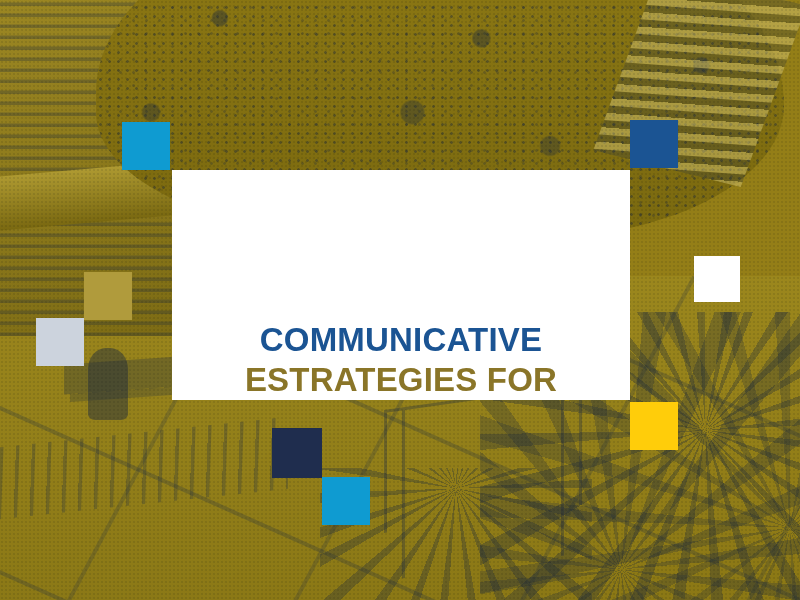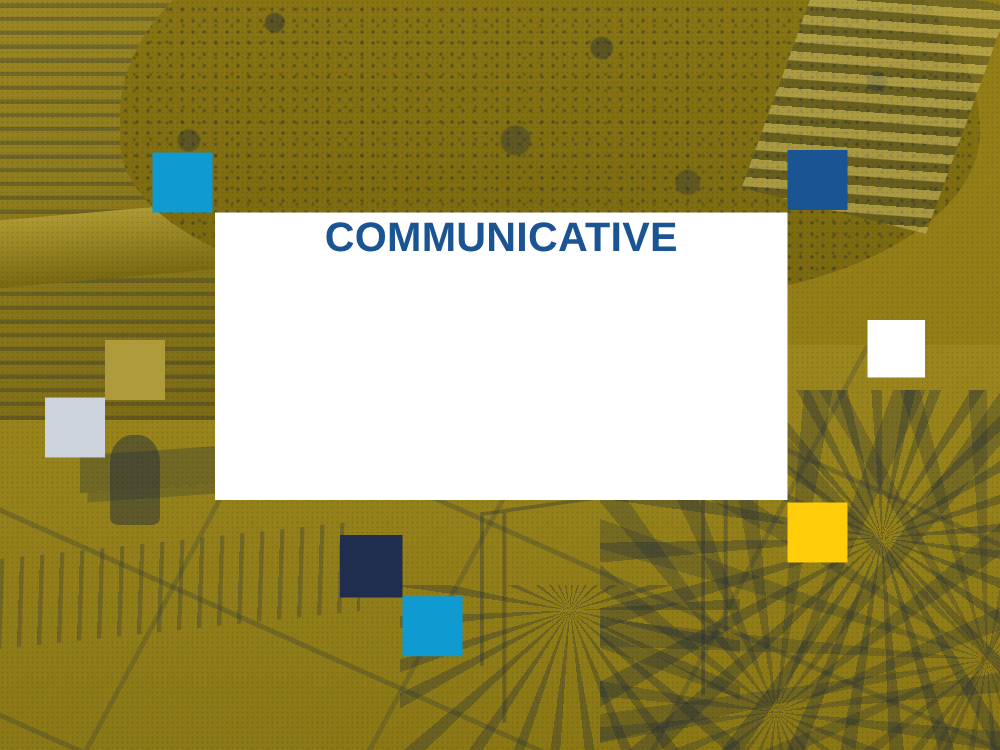--- a/index.html
+++ b/index.html
@@ -243,21 +243,21 @@
 
   
   .title-card {
     position: absolute;
     left: 172px;
     top: 170px;
     width: 458px;
     height: 230px;
     background: #ffffff;
     display: flex;
-    align-items: flex-start;
+    align-items: flex-end;
     justify-content: center;
   }
   .title-block {
     text-align: center;
     padding: 0 22px;
   }
   .title-text {
     margin: 0;
     font-family: "Liberation Sans", sans-serif;
     font-weight: bold;
@@ -297,17 +297,18 @@
   <div class="sq" style="left:36px;  top:318px; width:48px; height:48px; background:#ccd3dd;"></div>
   <div class="sq" style="left:694px; top:256px; width:46px; height:46px; background:#ffffff;"></div>
   <div class="sq" style="left:272px; top:428px; width:50px; height:50px; background:#1f2d4e;"></div>
   <div class="sq" style="left:322px; top:477px; width:48px; height:48px; background:#0f9bd1;"></div>
   <div class="sq" style="left:630px; top:402px; width:48px; height:48px; background:#ffcd0a;"></div>
 
   <div class="title-card">
     <div class="title-block">
       <h1 class="title-text">
         <span class="title-line blue">COMMUNICATIVE</span>
+        <span class="title-line gold">ESTRATEGIES FOR</span>
       </h1>
     </div>
   </div>
 
 </div>
 
 </body></html>

